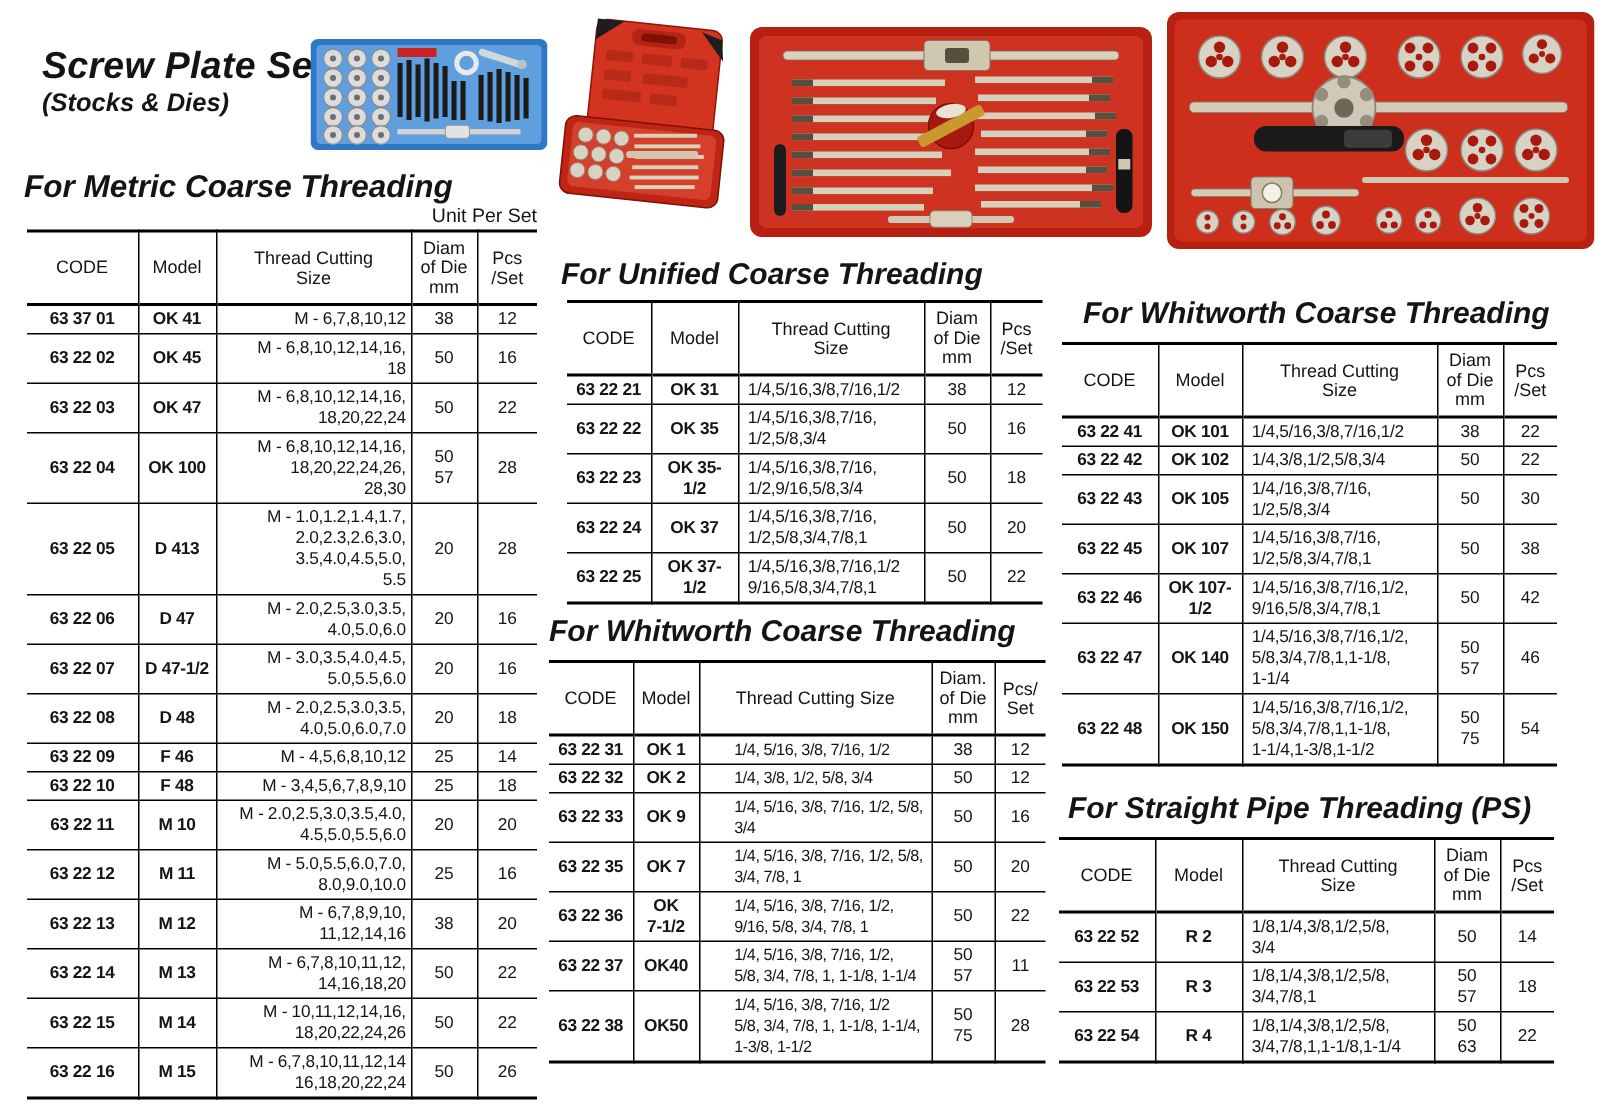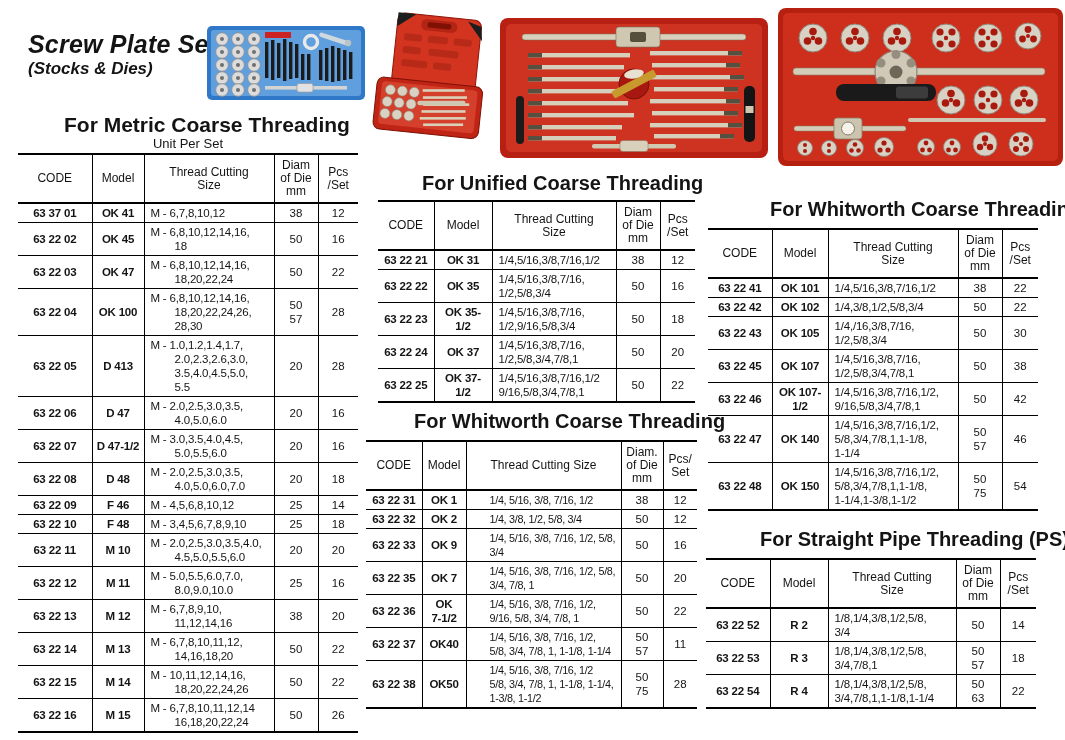--- a/index.html
+++ b/index.html
@@ -6,22 +6,22 @@
   html, body { margin: 0; padding: 0; }
   body {
     width: 1065px; height: 740px; position: relative; overflow: hidden;
     background: #ffffff; color: #141414;
     font-family: "Liberation Sans", sans-serif;
   }
   .abs { position: absolute; }
 
   .main-title { font-size: 25px; font-weight: bold; font-style: italic; letter-spacing: 0.2px; }
   .sub-title  { font-size: 17px; font-weight: bold; font-style: italic; }
-  .section-heading { font-size: 21px; font-weight: bold; white-space: nowrap; margin-left: 48px; }
-  .unit-note { font-size: 13px; text-align: center; }
+  .section-heading { font-size: 21px; font-weight: bold; font-style: italic; white-space: nowrap; }
+  .unit-note { font-size: 13px; text-align: right; }
 
   figure.photo { margin: 0; padding: 0; line-height: 0; }
 
   table.data-table {
     border-collapse: collapse; table-layout: fixed;
     border-top: 2px solid #000; border-bottom: 2px solid #000;
   }
   .data-table th, .data-table td {
     border: 1px solid #000; padding: 2px 3px;
     vertical-align: middle; white-space: pre-line; line-height: 14px;
@@ -32,21 +32,21 @@
     font-weight: normal; font-size: 12px; text-align: center;
     border-bottom: 2px solid #000; line-height: 13px; padding: 4px 2px;
   }
   .data-table td { font-size: 11.5px; }
   td.col-code  { font-weight: bold; text-align: center; letter-spacing: -0.2px; }
   td.col-model { text-align: center; letter-spacing: -0.2px; font-weight: bold; }
   td.col-size  { text-align: left; padding-left: 6px; letter-spacing: -0.2px; }
   td.col-diam, td.col-pcs { text-align: center; }
 
   
-  .hang-size td.col-size { padding-left: 30px; text-indent: -24px; }
+  .hang-size td.col-size { padding-left: 30px; text-indent: -24px; text-align: right; }
 
   
   .t-metric    th:nth-child(1){width:74px} .t-metric    th:nth-child(2){width:52px}
   .t-metric    th:nth-child(3){width:130px}.t-metric    th:nth-child(4){width:44px}
   .t-metric    th:nth-child(5){width:40px}
   .t-unified   th:nth-child(1){width:56px} .t-unified   th:nth-child(2){width:58px}
   .t-unified   th:nth-child(3){width:124px}.t-unified   th:nth-child(4){width:44px}
   .t-unified   th:nth-child(5){width:35px}
   .t-whitmid   th:nth-child(1){width:56px} .t-whitmid   th:nth-child(2){width:44px}
   .t-whitmid   th:nth-child(3){width:155px}.t-whitmid   th:nth-child(4){width:42px}

